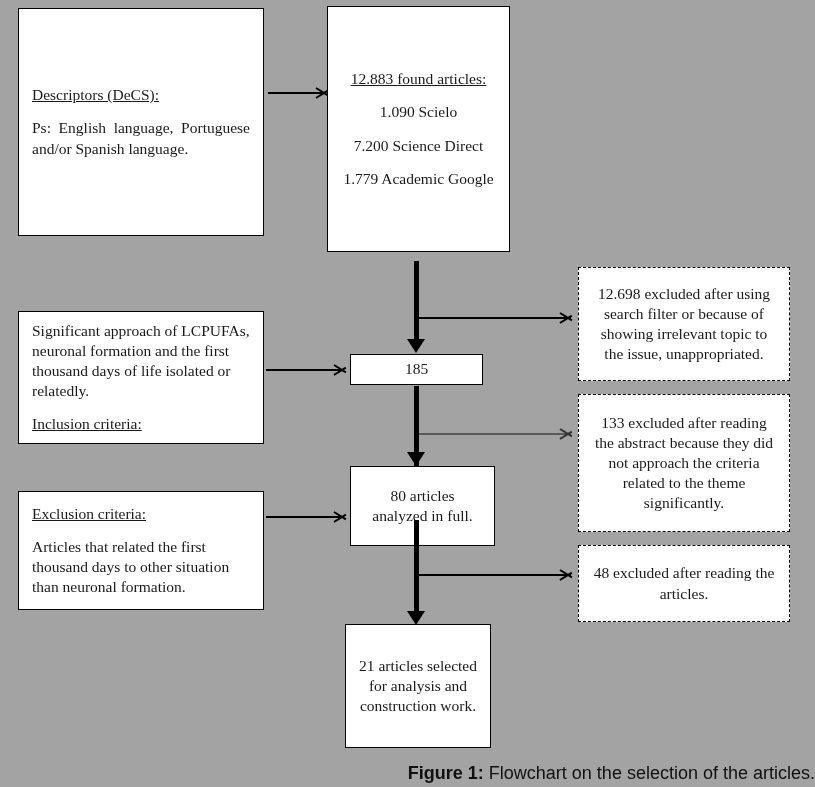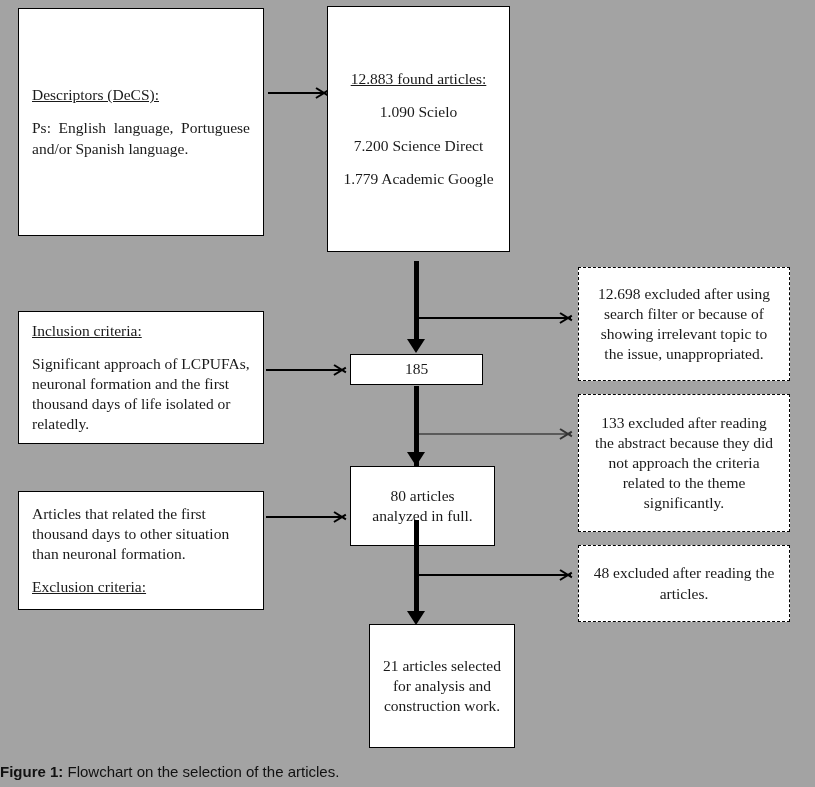--- a/index.html
+++ b/index.html
@@ -88,23 +88,23 @@
     height: 0;
     border-left: 9px solid transparent;
     border-right: 9px solid transparent;
     border-top: 14px solid #000000;
   }
 
   .caption {
     position: absolute;
     left: 0;
     width: 815px;
-    text-align: left;
+    text-align: right;
     font-family: "Liberation Sans", "DejaVu Sans", sans-serif;
-    font-size: 15px;
+    font-size: 18px;
     color: #111111;
   }
   .caption b { font-weight: bold; }
 </style>
 </head>
 <body>
 
 <div id="page">
 
   <div class="box" style="left:18px; top:8px; width:246px; height:228px; padding:14px 13px;">
@@ -126,22 +126,22 @@
   <div class="ah-down" style="left:407px; top:339px;"></div>
 
   <div class="hline" style="left:419px; top:317px; width:152px;"></div>
   <div class="ah-right" style="left:560px; top:310px;"></div>
 
   <div class="box dashed cbox" style="left:578px; top:267px; width:212px; height:114px; padding:8px 12px;">
     <p class="para ctr">12.698 excluded after using search filter or because of showing irrelevant topic to the issue, unappropriated.</p>
   </div>
 
   <div class="box" style="left:18px; top:311px; width:246px; height:133px; padding:12px 13px;">
+    <p class="para left">Significant approach of LCPUFAs, neuronal formation and the first thousand days of life isolated or relatedly.</p>
     <p class="para hdr left">Inclusion criteria:</p>
-    <p class="para left">Significant approach of LCPUFAs, neuronal formation and the first thousand days of life isolated or relatedly.</p>
   </div>
 
   <div class="hline" style="left:266px; top:369px; width:76px;"></div>
   <div class="ah-right" style="left:334px; top:362px;"></div>
 
   <div class="box cbox" style="left:350px; top:354px; width:133px; height:31px;">
     <p class="para ctr">185</p>
   </div>
 
   <div class="vline" style="left:414px; top:386px; height:80px;"></div>
@@ -152,38 +152,38 @@
 
   <div class="box dashed cbox" style="left:578px; top:394px; width:212px; height:138px; padding:8px 12px;">
     <p class="para ctr">133 excluded after reading the abstract because they did not approach the criteria related to the theme significantly.</p>
   </div>
 
   <div class="box cbox" style="left:350px; top:466px; width:145px; height:80px; padding:6px 10px;">
     <p class="para ctr">80 articles analyzed in full.</p>
   </div>
 
   <div class="box" style="left:18px; top:491px; width:246px; height:119px; padding:12px 13px;">
+    <p class="para hdr left">Exclusion criteria:</p>
     <p class="para left">Articles that related the first thousand days to other situation than neuronal formation.</p>
-    <p class="para hdr left">Exclusion criteria:</p>
   </div>
 
   <div class="hline" style="left:266px; top:516px; width:76px;"></div>
   <div class="ah-right" style="left:334px; top:509px;"></div>
 
   <div class="vline" style="left:414px; top:520px; height:98px;"></div>
   <div class="ah-down" style="left:407px; top:611px;"></div>
 
   <div class="hline" style="left:419px; top:574px; width:152px;"></div>
   <div class="ah-right" style="left:560px; top:567px;"></div>
 
   <div class="box dashed cbox" style="left:578px; top:545px; width:212px; height:77px; padding:8px 12px;">
     <p class="para ctr">48 excluded after reading the articles.</p>
   </div>
 
-  <div class="box cbox" style="left:345px; top:624px; width:146px; height:124px; padding:6px 10px;margin-left:24px;">
+  <div class="box cbox" style="left:345px; top:624px; width:146px; height:124px; padding:6px 10px;">
     <p class="para ctr">21 articles selected for analysis and construction work.</p>
   </div>
 
   <div class="caption" style="top:763px;">
     <b>Figure 1:</b>
     <span>Flowchart on the selection of the articles.</span>
   </div>
 
 </div>
 

